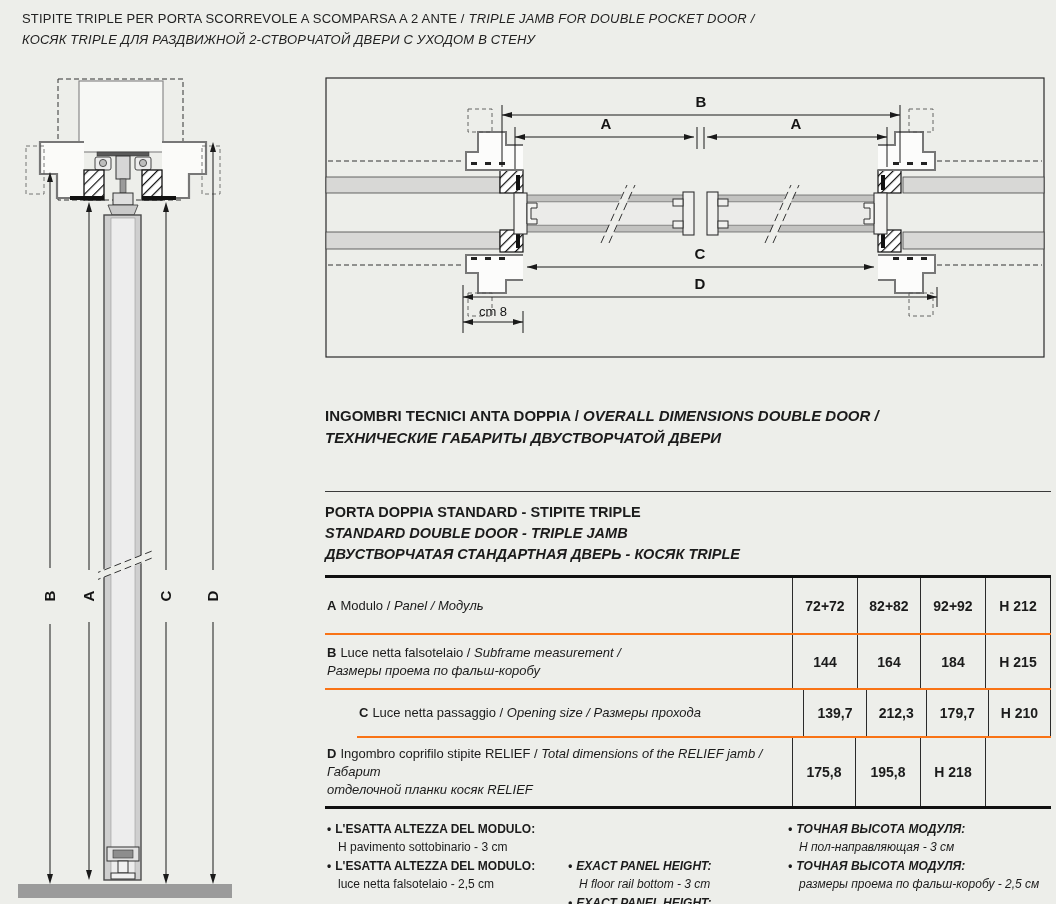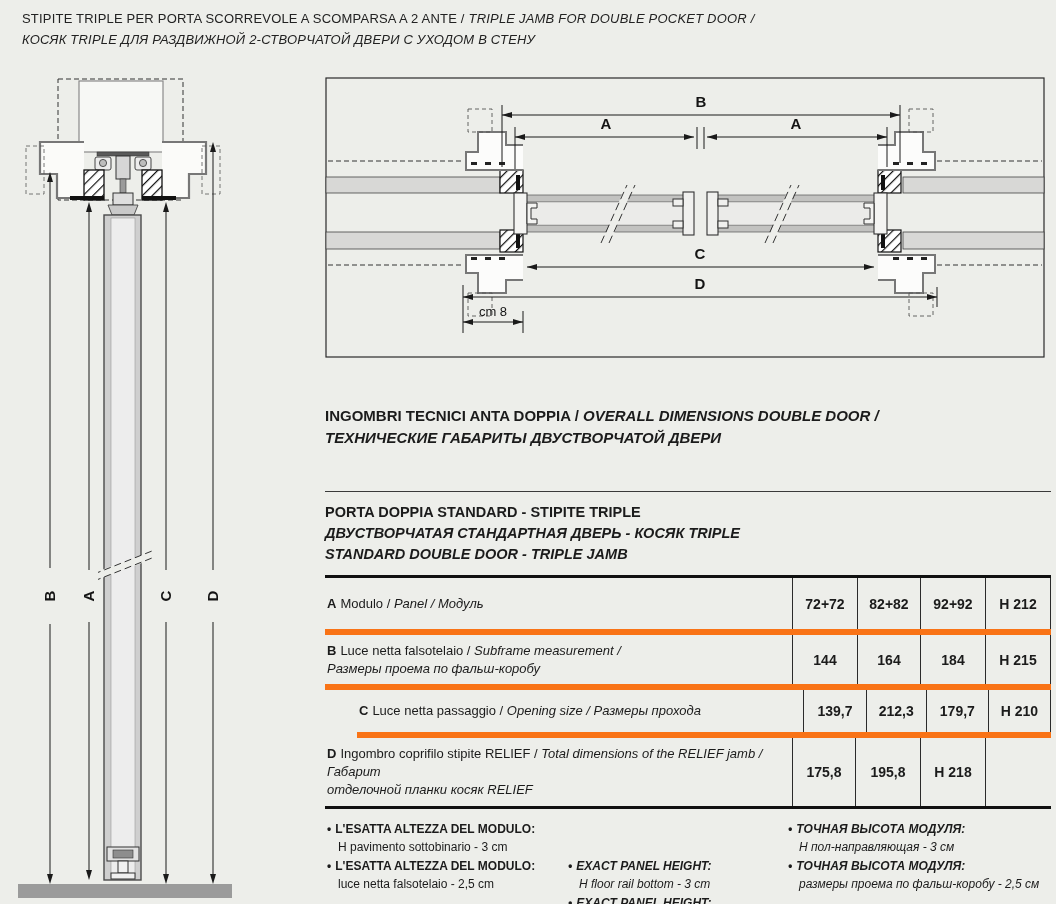--- a/index.html
+++ b/index.html
@@ -13,21 +13,21 @@
   .hdr{left:22px;top:8px;font-size:13px;letter-spacing:.2px;line-height:21px;color:#222;}
   .it{font-style:italic;}
   
   .sec-title{left:325px;top:405px;font-size:15px;font-weight:bold;line-height:22px;}
   .rule-thin{left:325px;top:491px;width:726px;height:1px;background:#3a3a3a;}
   .tbl-title{left:325px;top:502px;font-size:14.5px;font-weight:bold;line-height:21px;}
   .rule-thick-top{left:325px;top:575px;width:726px;height:3px;background:#101010;}
   .rule-thick-bot{left:325px;top:806px;width:726px;height:3px;background:#101010;}
   
   .tbl{left:325px;top:578px;width:726px;}
-  .trow{display:flex;box-sizing:border-box;border-bottom:6px solid #f97316;}
+  .trow{display:flex;box-sizing:border-box;border-bottom:2px solid #f97316;}
   .trow:last-child{border-bottom:none;}
   .tdesc{width:467px;box-sizing:border-box;display:flex;flex-direction:column;justify-content:center;
          padding:2px 10px 2px 2px;font-size:13px;line-height:18px;}
   .tcell{box-sizing:border-box;border-left:1px solid #2b2b2b;display:flex;align-items:center;
          justify-content:center;font-weight:bold;font-size:14px;}
   .tcell.last{border-right:1px solid #2b2b2b;}
   .w1{width:65px;} .w2{width:63px;} .w3{width:65px;} .w4{width:66px;text-align:center;}
   .rkey{font-weight:bold;margin-right:4px;}
   
   .note{font-size:12px;line-height:17.5px;}
@@ -260,22 +260,22 @@
 
 <div class="abs sec-title">
   <div><span>INGOMBRI TECNICI ANTA DOPPIA / </span><span class="it">OVERALL DIMENSIONS DOUBLE DOOR /</span></div>
   <div class="it">ТЕХНИЧЕСКИЕ ГАБАРИТЫ ДВУСТВОРЧАТОЙ ДВЕРИ</div>
 </div>
 
 <div class="abs rule-thin"></div>
 
 <div class="abs tbl-title">
   <div>PORTA DOPPIA STANDARD - STIPITE TRIPLE</div>
+  <div class="it">STANDARD DOUBLE DOOR - TRIPLE JAMB</div>
   <div class="it">ДВУСТВОРЧАТАЯ СТАНДАРТНАЯ ДВЕРЬ - КОСЯК TRIPLE</div>
-  <div class="it">STANDARD DOUBLE DOOR - TRIPLE JAMB</div>
 </div>
 
 <div class="abs rule-thick-top"></div>
 
 <div class="abs tbl">
 
   <div class="trow" style="height:57px;">
     <div class="tdesc">
       <div><span class="rkey">A</span><span>Modulo / </span><span class="it">Panel / Модуль</span></div>
     </div>

